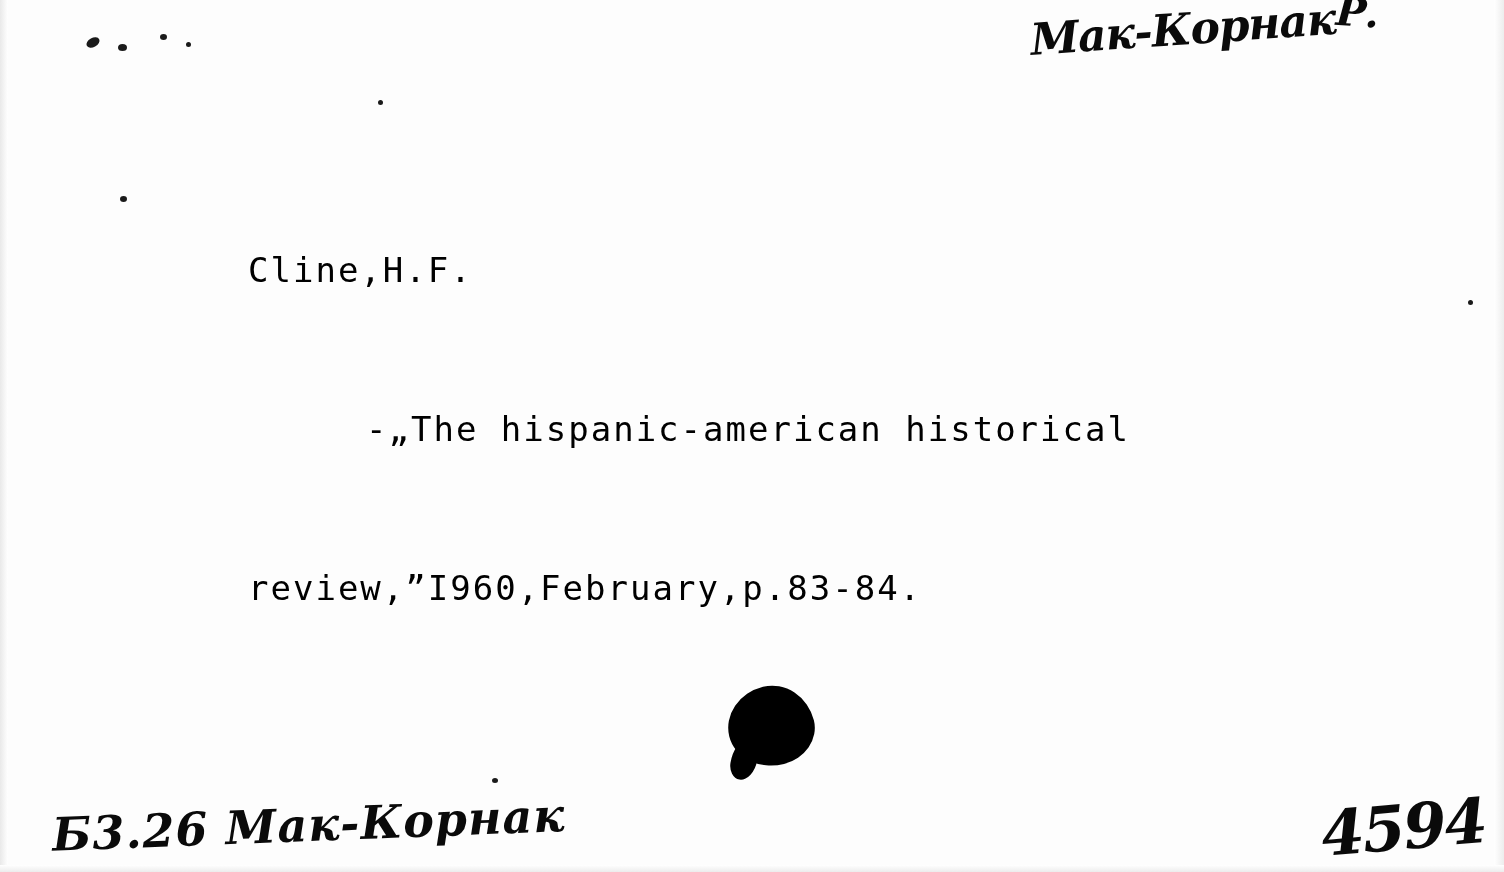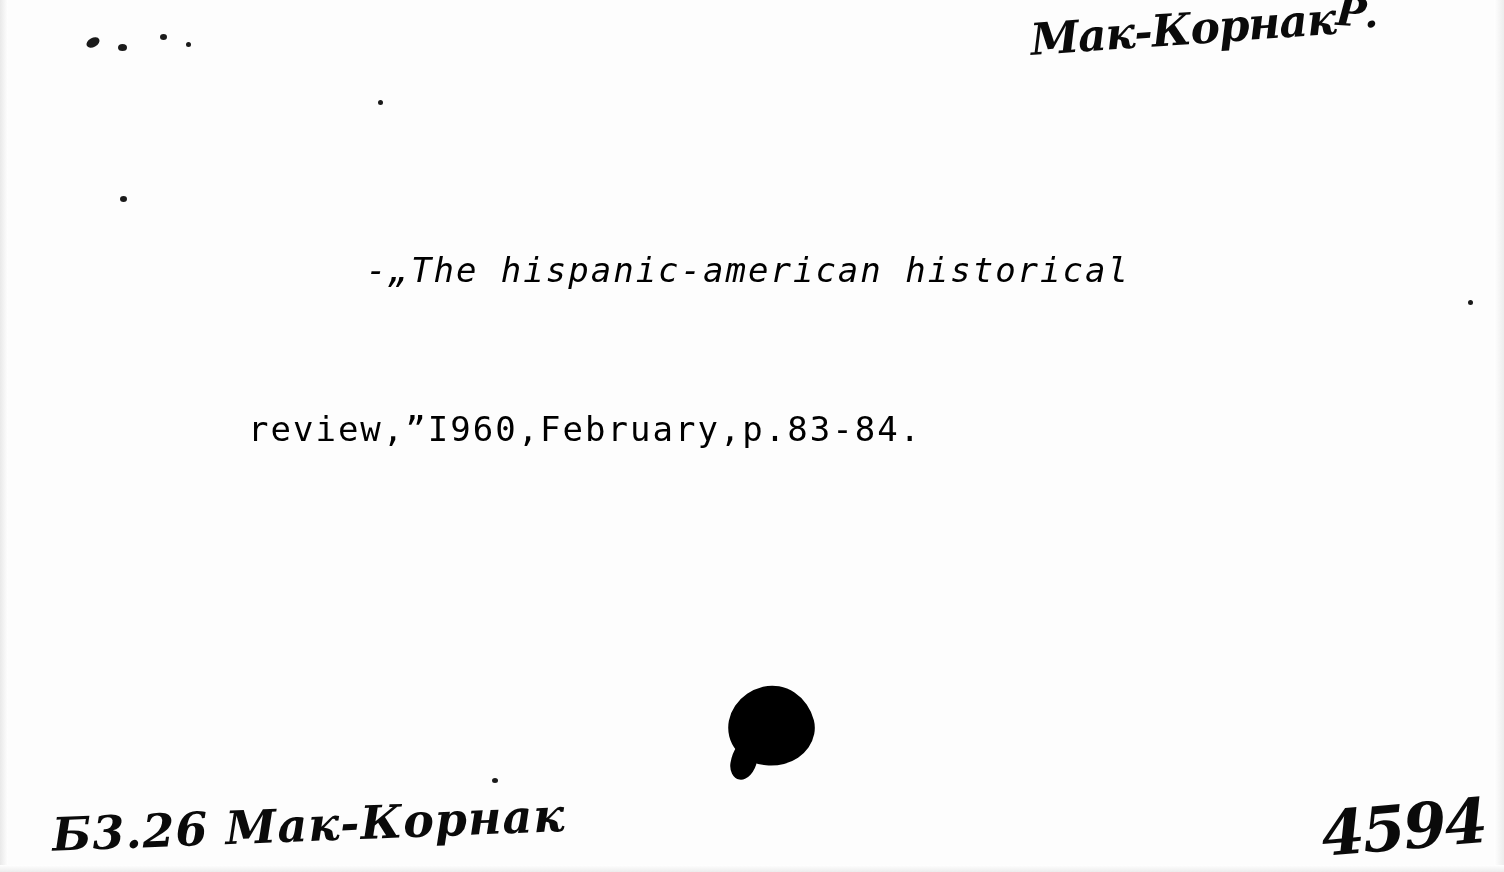--- a/index.html
+++ b/index.html
@@ -61,21 +61,21 @@
     width: 1230px;
     font-size: 34px;
     line-height: 53px;
     letter-spacing: 2.0px;
     white-space: pre;
   }
   #typed .ln {
     display: block;
   }
   .ind1 { padding-left: 124px; }
-  .ind2 { padding-left: 118px; font-style: italic; }
+  .ind2 { padding-left: 118px; }
 
   
   .blot {
     position: absolute;
     background: #000;
     border-radius: 50%;
   }
   #ink-blot {
     left: 728px;
     top: 686px;
@@ -112,20 +112,21 @@
 
 <div id="card">
 
   <div id="edge-left"></div>
   <div id="edge-right"></div>
   <div id="edge-bottom"></div>
 
   <div class="hand" id="hand-top"><span>Мак-Корнак</span><span class="tail">Р.</span></div>
 
   <div id="typed">
+    <span class="ln">Cline,H.F.</span>
     <span class="ln ind2">-„The hispanic-american historical</span>
     <span class="ln">review,”I960,February,p.83-84.</span>
     
     
   </div>
 
   <div class="blot" id="ink-blot"></div>
   <div class="blot" id="ink-blot-tail"></div>
 
   <div class="speck" id="speck-a"></div>

